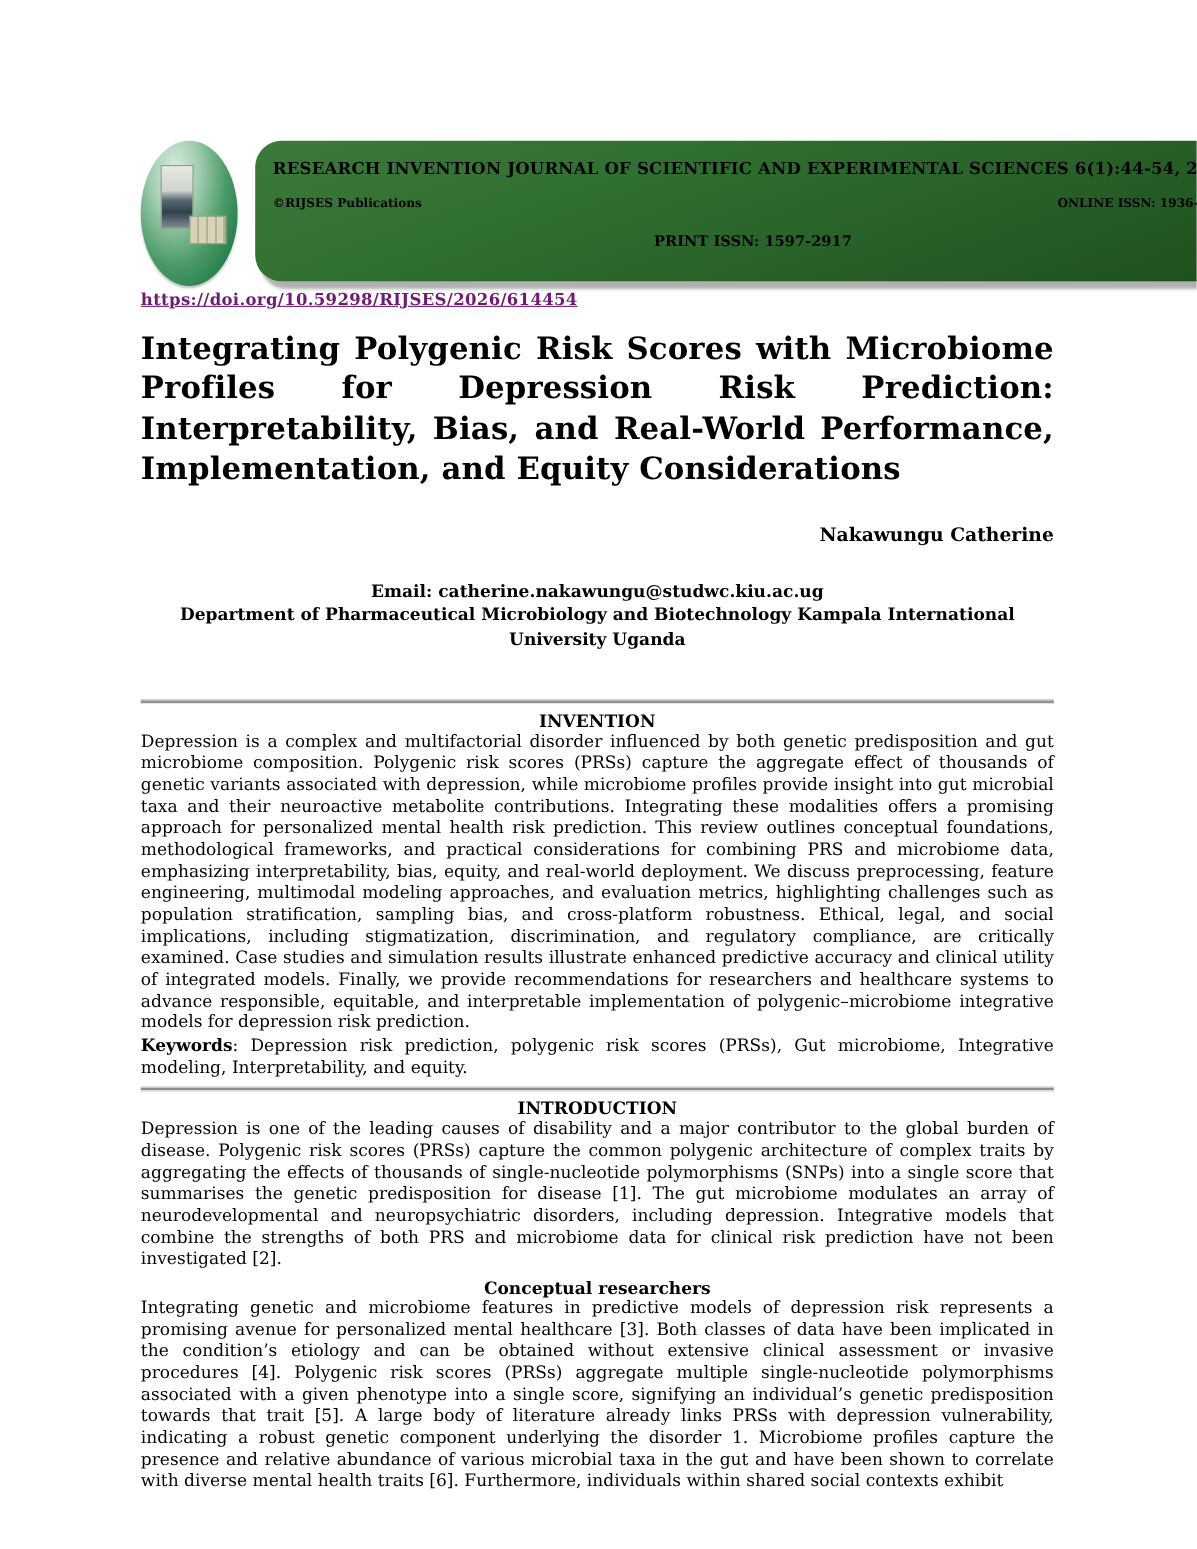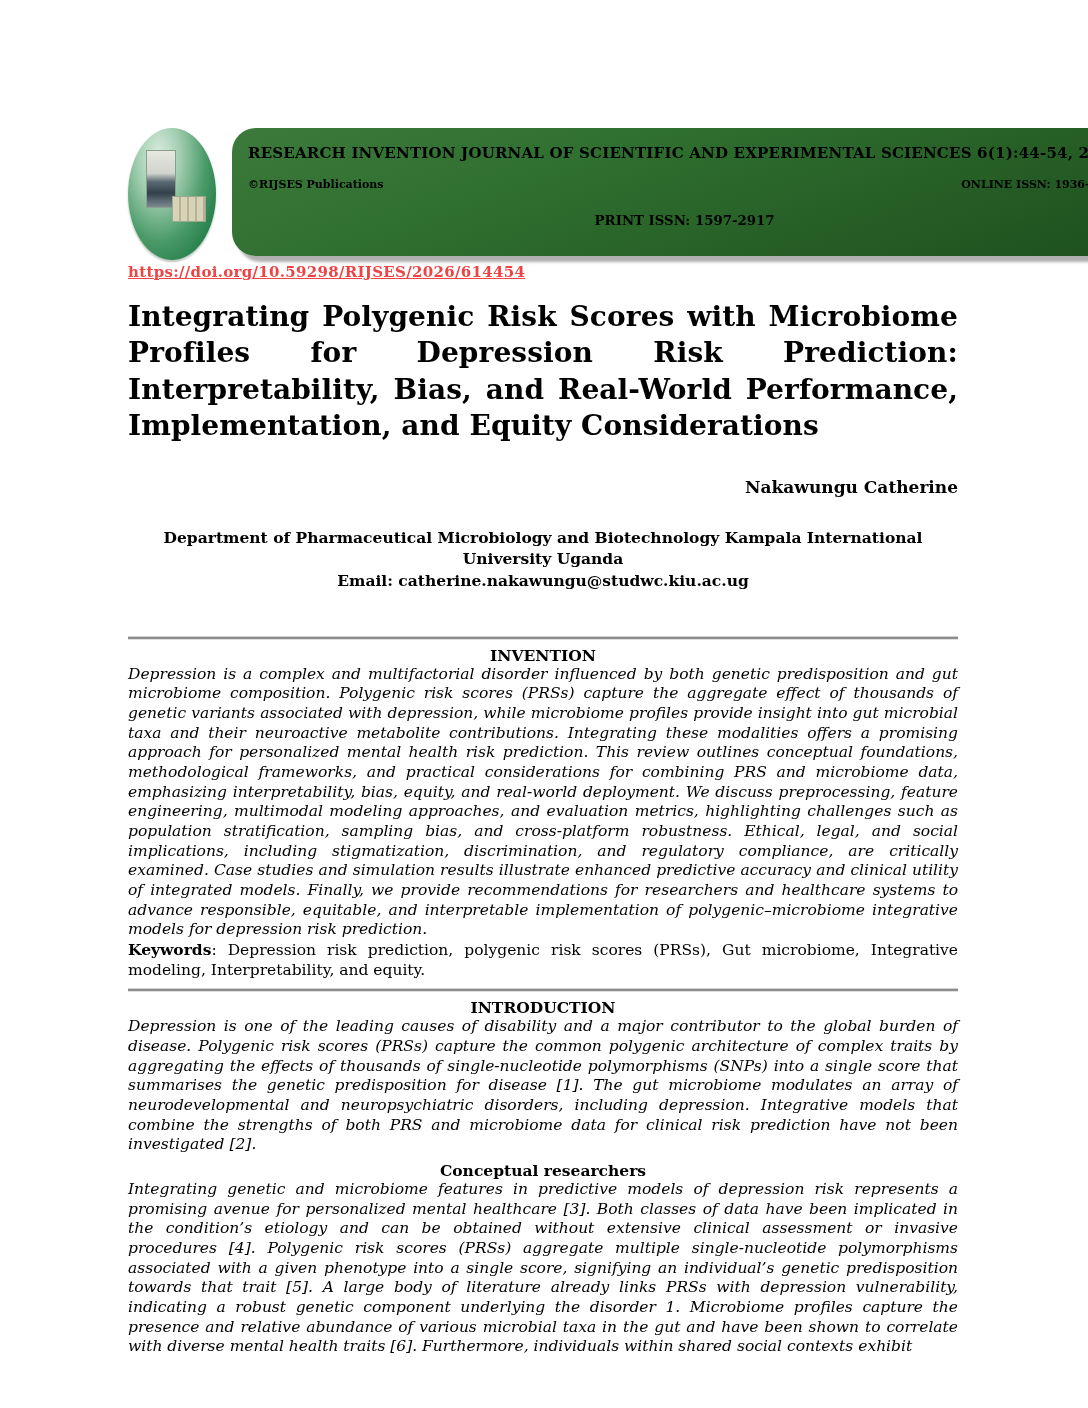--- a/index.html
+++ b/index.html
@@ -74,21 +74,21 @@
     margin-top: 22px;
     text-align: center;
     font-size: 13.3px;
   }
   .doi-line {
     margin-top: 3px;
     font-size: 15px;
     font-weight: bold;
   }
   .doi-line a {
-    color: #ef4444;
+    color: #701a75;
     text-decoration: underline;
     letter-spacing: 0.3px;
   }
   
   .title {
     margin-top: 18px;
     font-size: 28px;
     font-weight: bold;
     line-height: 1.3;
     text-align: justify;
@@ -122,21 +122,20 @@
     text-align: center;
     font-weight: bold;
     font-size: 15.5px;
     margin-top: 6px;
   }
   .body-text {
     font-size: 15.5px;
     line-height: 1.27;
     text-align: justify;
     text-align-last: left;
-    font-style: italic;
   }
   .keywords {
     font-size: 15.5px;
     line-height: 1.27;
     text-align: justify;
     text-align-last: left;
   }
   .keywords .kw-label { font-weight: bold; }
 </style>
 </head>
@@ -162,22 +161,22 @@
 
     <div class="doi-line">
       <a href="#">https://doi.org/10.59298/RIJSES/2026/614454</a>
     </div>
 
     <h1 class="title">Integrating Polygenic Risk Scores with Microbiome Profiles for Depression Risk Prediction: Interpretability, Bias, and Real-World Performance, Implementation, and Equity Considerations</h1>
 
     <div class="author">Nakawungu Catherine</div>
 
     <div class="affiliation">
+      <div>Email: catherine.nakawungu@studwc.kiu.ac.ug</div>
       <div>Department of Pharmaceutical Microbiology and Biotechnology Kampala International University Uganda</div>
-      <div>Email: catherine.nakawungu@studwc.kiu.ac.ug</div>
     </div>
 
     <div class="rule rule-abstract"></div>
 
     <div class="section-heading">INVENTION</div>
 
     <div class="body-text">Depression is a complex and multifactorial disorder influenced by both genetic predisposition and gut microbiome composition. Polygenic risk scores (PRSs) capture the aggregate effect of thousands of genetic variants associated with depression, while microbiome profiles provide insight into gut microbial taxa and their neuroactive metabolite contributions. Integrating these modalities offers a promising approach for personalized mental health risk prediction. This review outlines conceptual foundations, methodological frameworks, and practical considerations for combining PRS and microbiome data, emphasizing interpretability, bias, equity, and real-world deployment. We discuss preprocessing, feature engineering, multimodal modeling approaches, and evaluation metrics, highlighting challenges such as population stratification, sampling bias, and cross-platform robustness. Ethical, legal, and social implications, including stigmatization, discrimination, and regulatory compliance, are critically examined. Case studies and simulation results illustrate enhanced predictive accuracy and clinical utility of integrated models. Finally, we provide recommendations for researchers and healthcare systems to advance responsible, equitable, and interpretable implementation of polygenic–microbiome integrative models for depression risk prediction.</div>
 
     <div class="keywords">
       <span class="kw-label">Keywords</span><span>: Depression risk prediction, polygenic risk scores (PRSs), Gut microbiome, Integrative modeling, Interpretability, and equity.</span>

